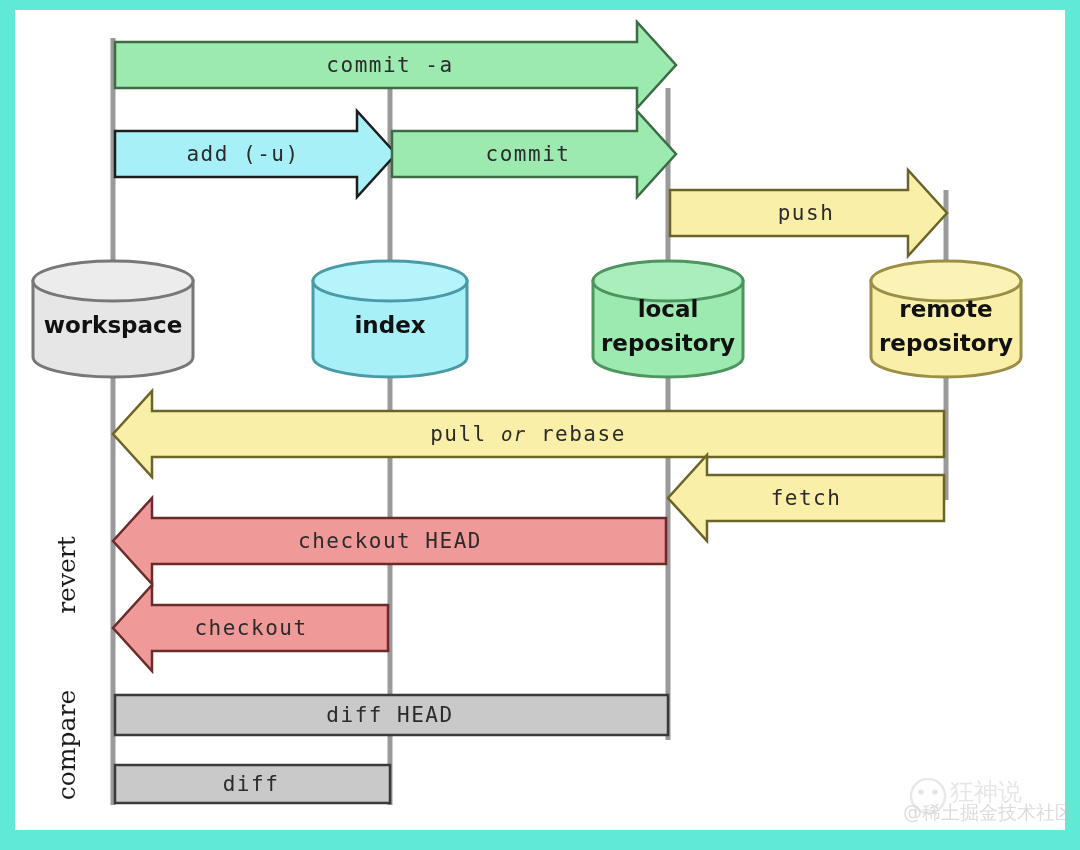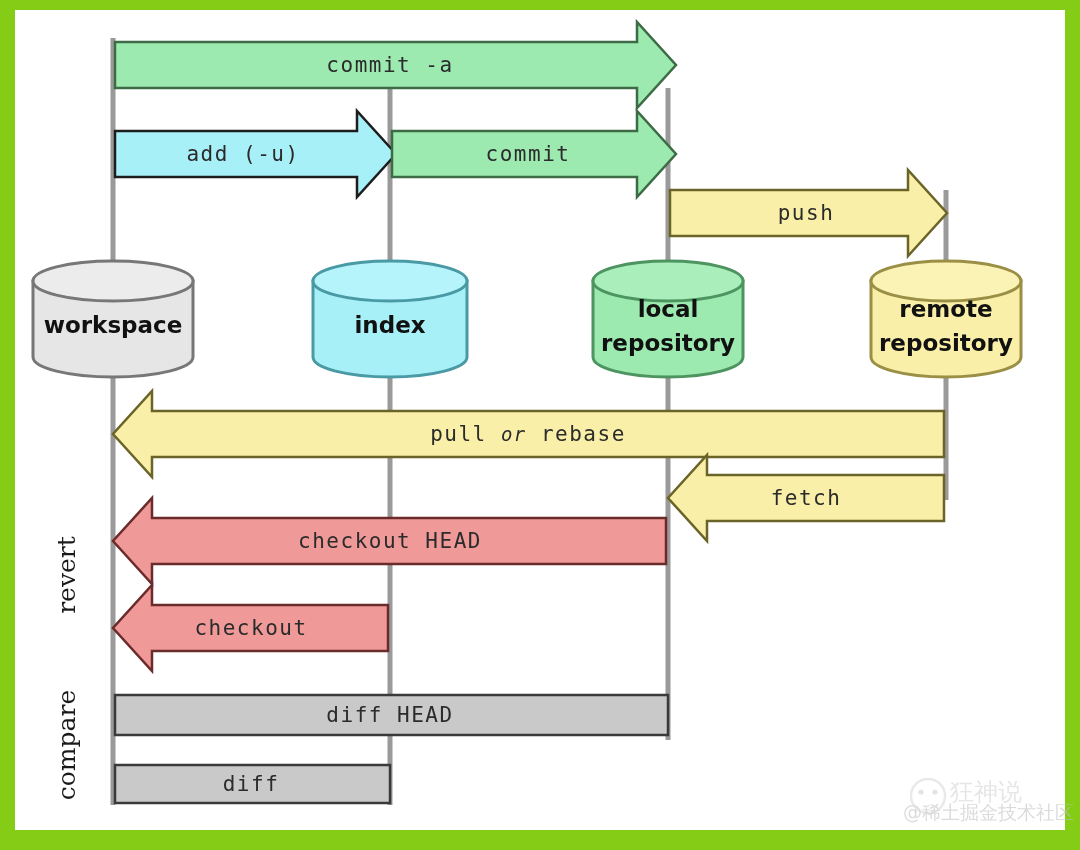--- a/index.html
+++ b/index.html
@@ -5,21 +5,21 @@
   html, body {
     margin: 0;
     padding: 0;
     background: #f0f0f0;
     font-family: "Liberation Sans", sans-serif;
   }
   #page {
     position: relative;
     width: 1080px;
     height: 850px;
-    background: #84cc16;
+    background: #5eead4;
     overflow: hidden;
   }
   #canvas {
     position: absolute;
     left: 15px;
     top: 10px;
     width: 1050px;
     height: 820px;
     background: #ffffff;
   }

